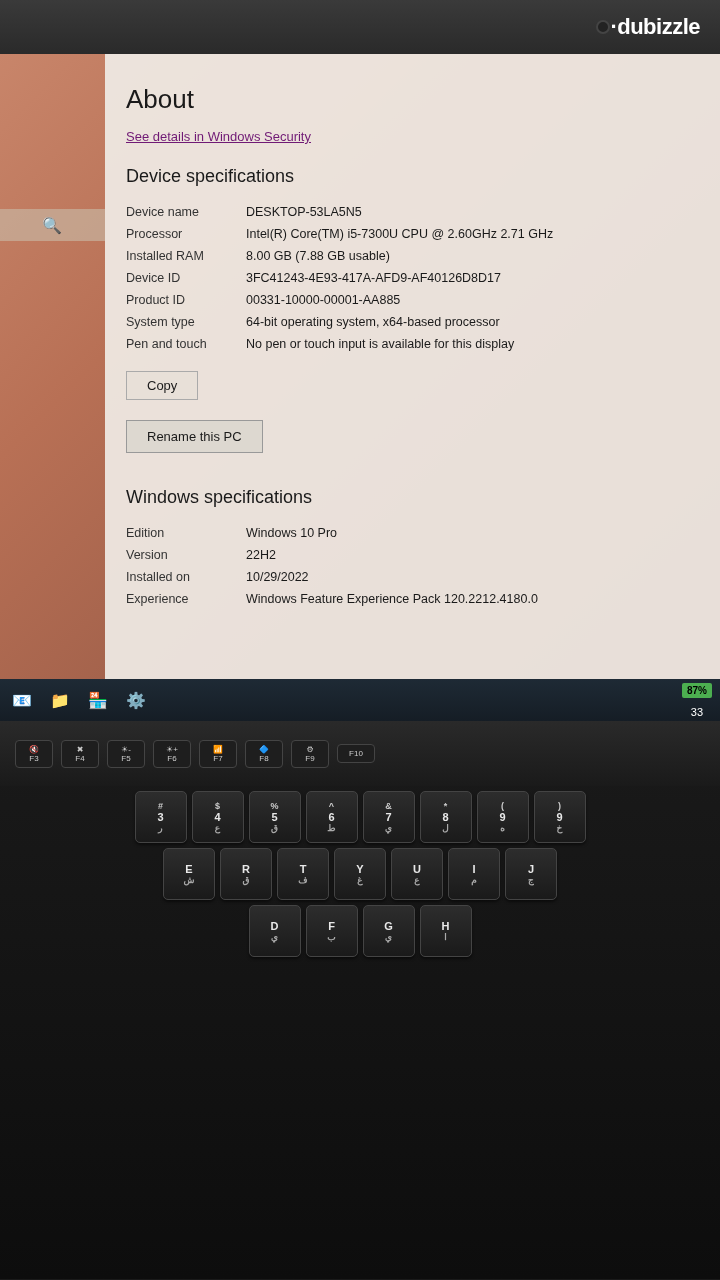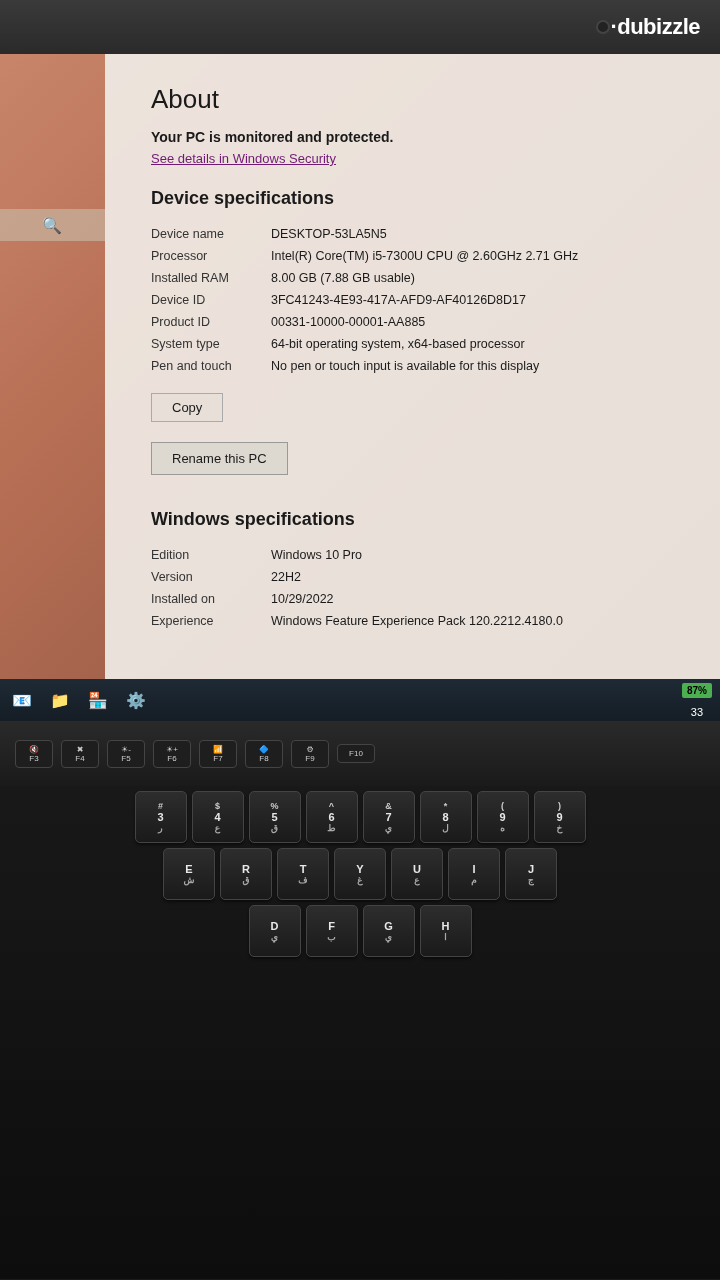--- a/index.html
+++ b/index.html
@@ -54,21 +54,21 @@
     }
 
     
     .windows-panel {
       position: absolute;
       top: 0;
       left: 105px;
       right: 0;
       bottom: 0;
       background: rgba(240, 235, 230, 0.92);
-      padding: 30px 30px 20px 46px;
+      padding: 30px 30px 20px 21px;
       overflow: hidden;
     }
 
     
     .search-bar {
       position: absolute;
       left: 0;
       top: 155px;
       width: 105px;
       height: 32px;
@@ -100,21 +100,21 @@
     .security-link {
       font-size: 13px;
       color: #701a75;
       text-decoration: underline;
       margin-bottom: 22px;
       display: block;
     }
 
     .section-title {
       font-size: 18px;
-      font-weight: 700;
+      font-weight: 400;
       color: #1a1a1a;
       margin-bottom: 14px;
     }
 
     .spec-table {
       width: 100%;
       border-collapse: collapse;
       margin-bottom: 16px;
       margin-top: 8px;
     }
@@ -293,21 +293,20 @@
 <div class="screen">
 
   <div class="search-bar">
     <span class="search-icon">🔍</span>
   </div>
 
   <div class="windows-panel">
 
     <h1 class="about-title">About</h1>
 
-    <p class="protection-text">Your PC is monitored and protected.</p>
 
     <a class="security-link">See details in Windows Security</a>
 
     <h2 class="section-title">Device specifications</h2>
 
     <table class="spec-table">
       <tbody id="device-specs-body">
       <tr>
       <td>Device name</td>
       <td>DESKTOP-53LA5N5</td>

